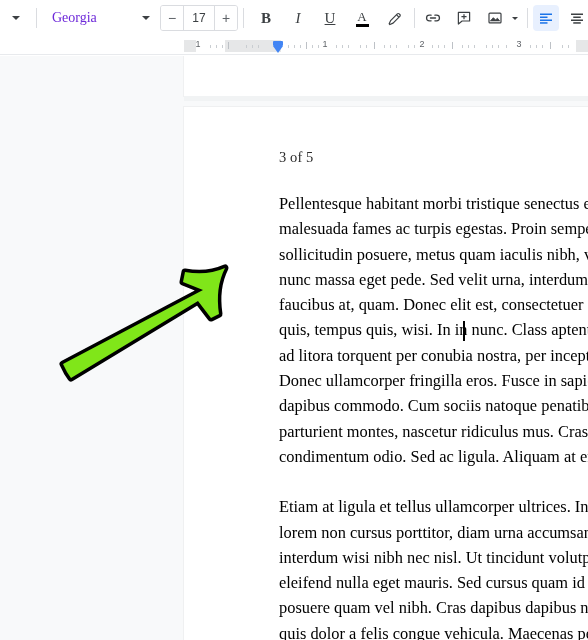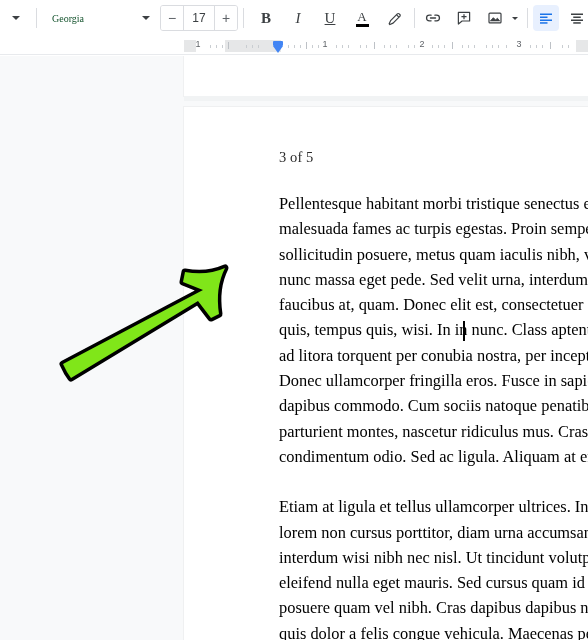--- a/index.html
+++ b/index.html
@@ -64,22 +64,22 @@
   #font-name-box {
     height: 26px;
     display: inline-flex;
     align-items: center;
     padding: 0 4px 0 10px;
     min-width: 112px;
     box-sizing: border-box;
     flex: none;
   }
   #font-name-label {
-    font-size: 10px;
-    color: #14532d;
+    font-size: 14px;
+    color: #6d28d9;
     flex: 1;
     white-space: nowrap;
     font-family: "Liberation Serif", serif;
   }
   #font-size-group {
     display: inline-flex;
     align-items: center;
     height: 24px;
     border: 1px solid #dadce0;
     border-radius: 3px;

